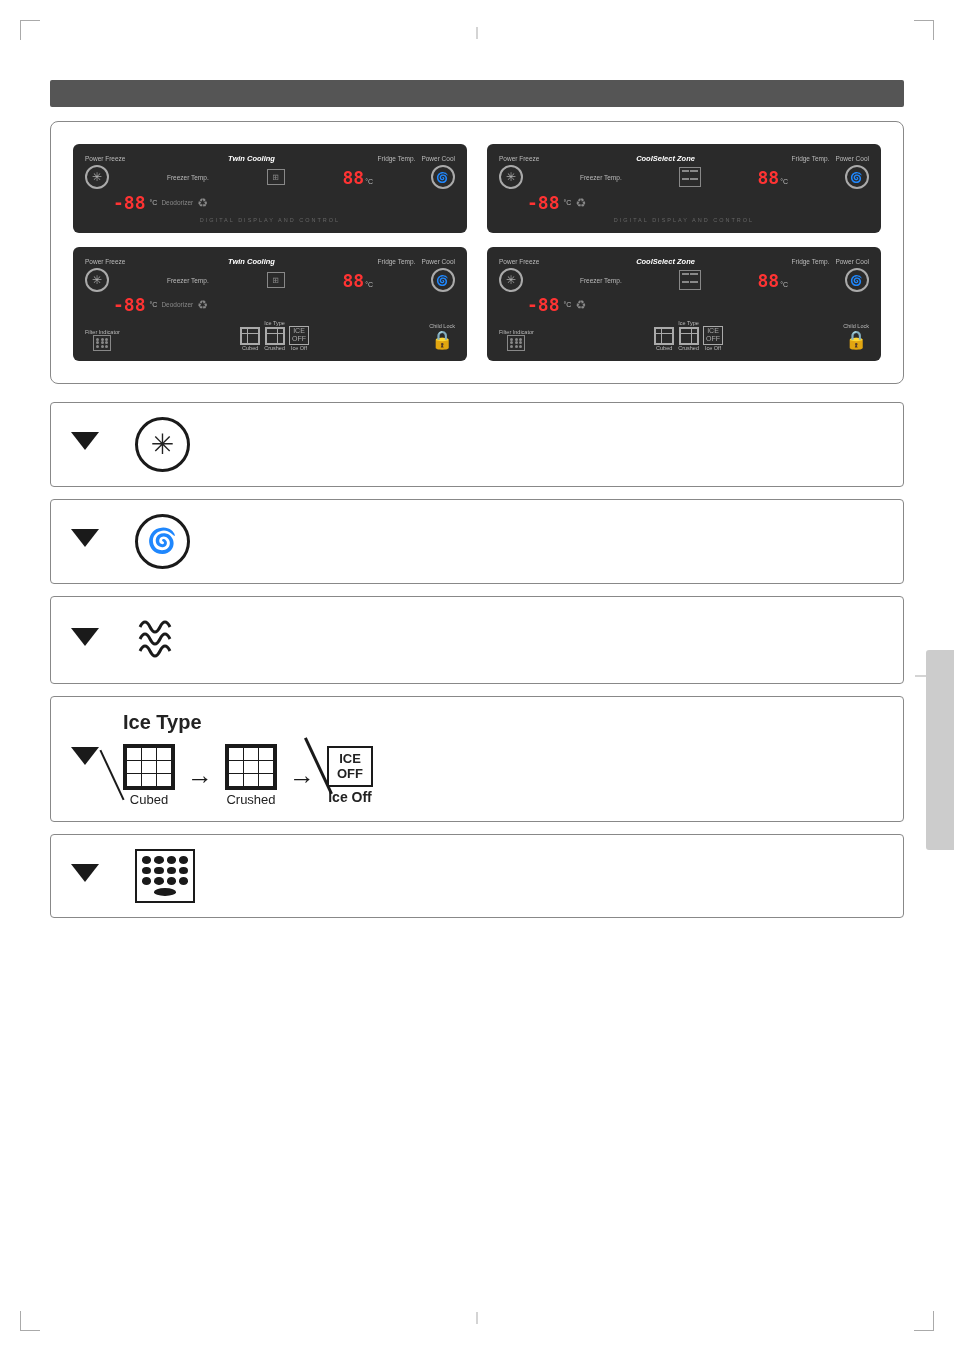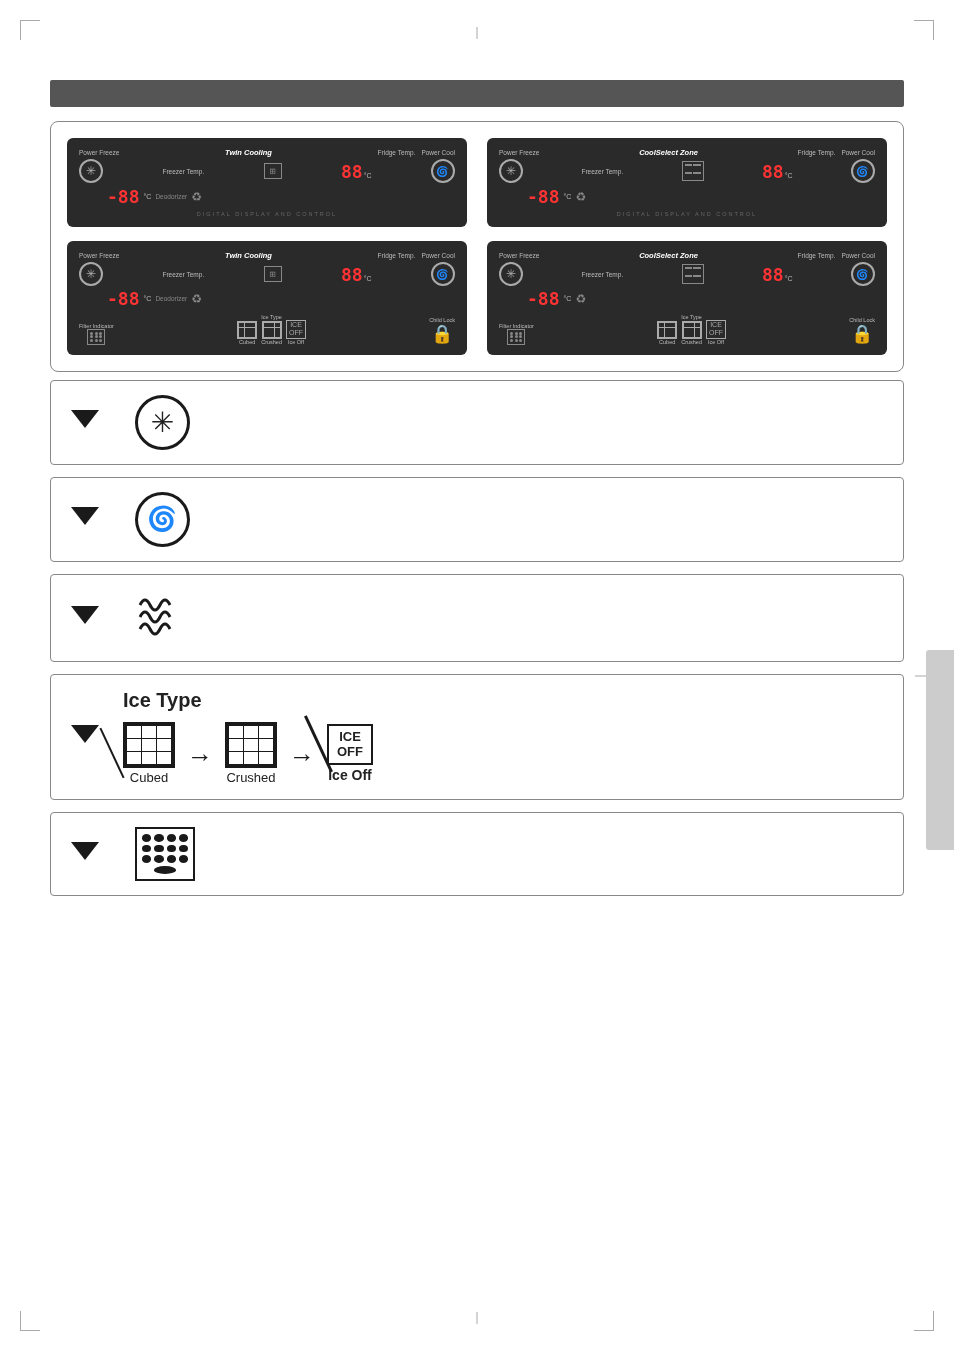--- a/index.html
+++ b/index.html
@@ -44,22 +44,22 @@
       position: absolute;
       top: 80px;
       left: 50px;
       right: 50px;
     }
 
     
     .section-box {
       border: 1.5px solid #888;
       border-radius: 8px;
-      margin-bottom: 8px;
-      padding: 16px;
+      margin-bottom: 18px;
+      padding: 22px;
       background: #fff;
     }
 
     
     .feature-section {
       border: 1.5px solid #888;
       border-radius: 4px;
       margin-bottom: 12px;
       padding: 14px 20px;
       background: #fff;

